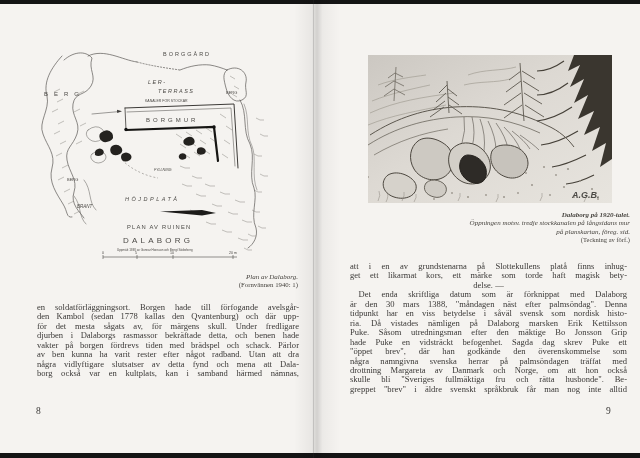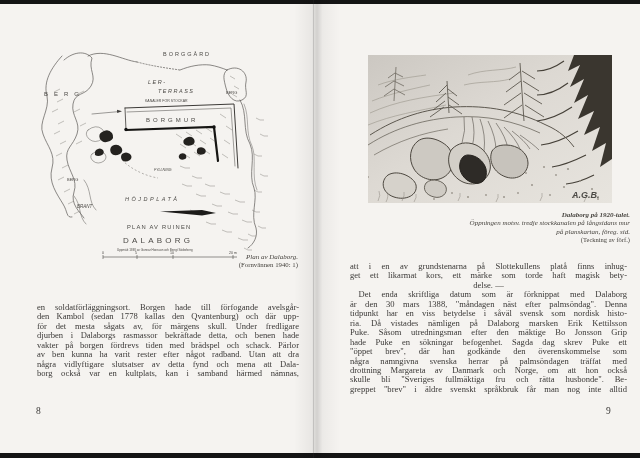--- a/index.html
+++ b/index.html
@@ -94,21 +94,21 @@
       <text x="97" y="195" font-size="5.8" letter-spacing="1.2">PLAN AV RUINEN</text>
       <text x="93" y="209" font-size="8" letter-spacing="3.2">DALABORG</text>
       <text x="87" y="217" font-size="3" fill="#6b6862">Uppmätt 1938 av Gunnar Hansson och Bengt Söderberg</text>
       <text x="72" y="220" font-size="3.6">0</text>
       <text x="105" y="220" font-size="3.6">5</text>
       <text x="140" y="220" font-size="3.6">10</text>
       <text x="199" y="220" font-size="3.6">20 m</text>
     </g>
   </svg>
 
-  <div class="caption" style="left:40px;top:253px;width:258px;">
+  <div class="caption" style="left:40px;top:273px;width:258px;">
     <div class="cap-line">Plan av Dalaborg.</div>
     <div class="cap-line" style="font-style:normal;font-size:6.8px;">(Fornvännen 1940: 1)</div>
   </div>
 
   <div class="body-par" style="left:37px;top:303px;width:262px;">
       <div class="tl j">en soldatförläggningsort. Borgen hade till förfogande avelsgår-</div>
       <div class="tl j">den Kambol (sedan 1778 kallas den Qvantenburg) och där upp-</div>
       <div class="tl j">för det mesta sågats av, för märgens skull. Under fredligare</div>
       <div class="tl j">djurben i Dalaborgs rasmassor bekräftade detta, och benen hade</div>
       <div class="tl j">vakter på borgen fördrevs tiden med brädspel och schack. Pärlor</div>
@@ -207,21 +207,21 @@
 
   <div class="body-par" style="left:343px;top:262px;width:277px;margin-left:7px;">
       <div class="tl j">att i en av grundstenarna på Slottekullens platå finns inhug-</div>
       <div class="tl j">get ett likarmat kors, ett märke som torde haft magisk bety-</div>
       <div class="tl">delse. —</div>
       <div class="tl j"> Det enda skriftliga datum som är förknippat med Dalaborg</div>
       <div class="tl j">är den 30 mars 1388, "måndagen näst efter palmsöndag". Denna</div>
       <div class="tl j">tidpunkt har en viss betydelse i såväl svensk som nordisk histo-</div>
       <div class="tl j">ria. Då vistades nämligen på Dalaborg marsken Erik Kettilsson</div>
       <div class="tl j">Puke. Såsom utredningsman efter den mäktige Bo Jonsson Grip</div>
-      <div class="tl j">hade Puke en sökningar befogenhet. Sagda dag skrev Puke ett</div>
+      <div class="tl j">hade Puke en vidsträckt befogenhet. Sagda dag skrev Puke ett</div>
       <div class="tl j">"öppet brev", där han godkände den överenskommelse som</div>
       <div class="tl j">några namngivna svenska herrar på palmsöndagen träffat med</div>
       <div class="tl j">drottning Margareta av Danmark och Norge, om att hon också</div>
       <div class="tl j">skulle bli "Sveriges fullmäktiga fru och rätta husbonde". Be-</div>
       <div class="tl j">greppet "brev" i äldre svenskt språkbruk får man nog inte alltid</div>
     </div>
 
   <div class="pagenum" style="left:606px;top:406px;">9</div>
 </div>
 

